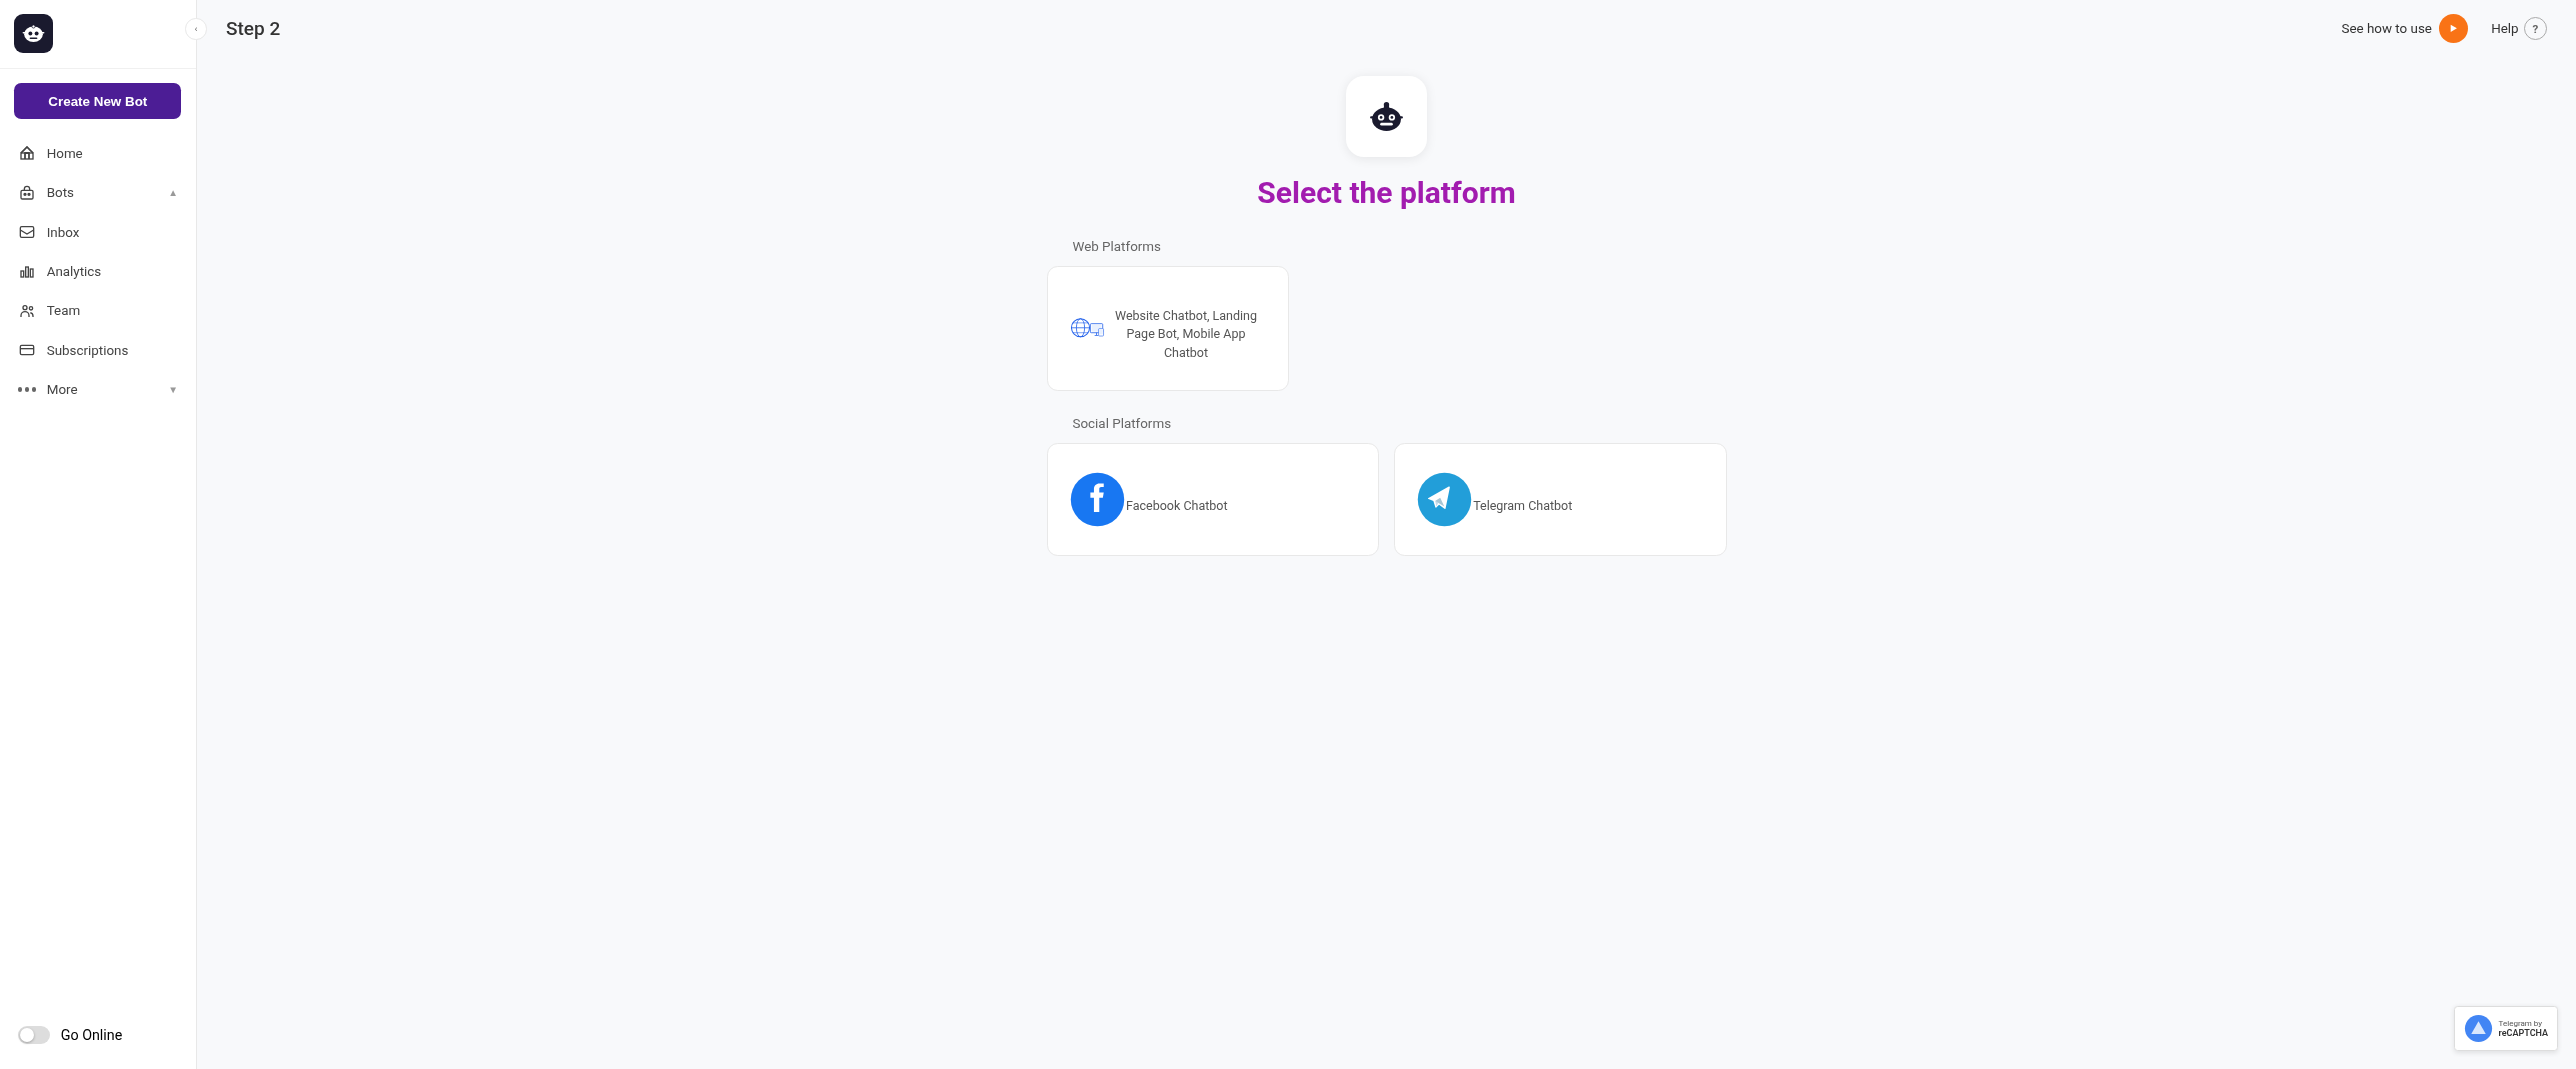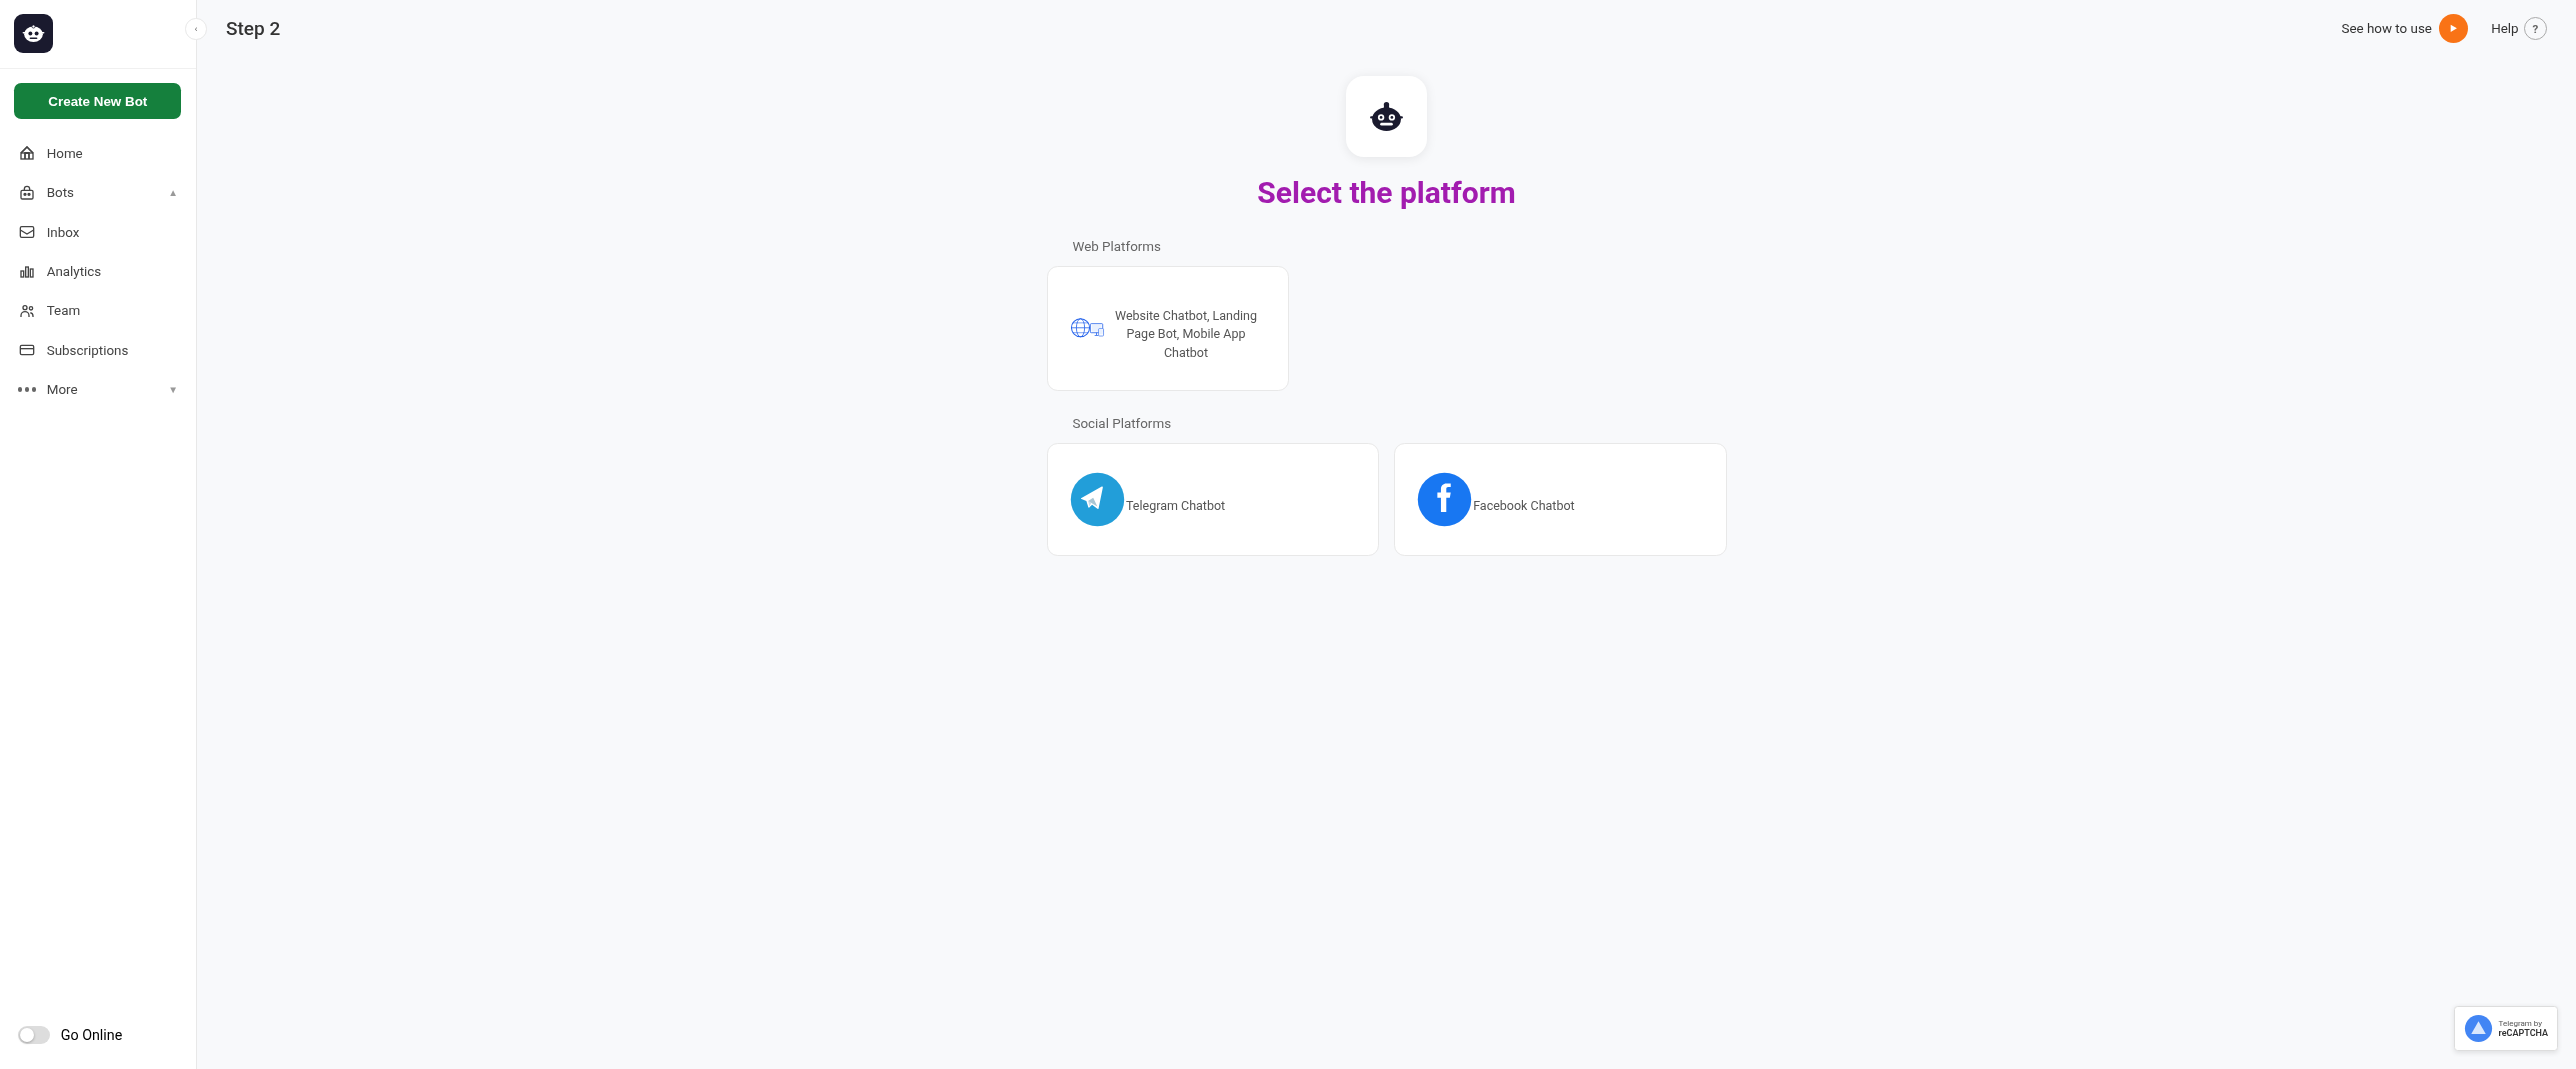--- a/index.html
+++ b/index.html
@@ -45,21 +45,21 @@
       display: flex;
       align-items: center;
       justify-content: center;
       cursor: pointer;
       font-size: 9.8px;
       color: #666;
       z-index: 10;
     }
     .create-bot-btn {
       margin: 14.3px;
-      background: #15803d;
+      background: #4c1d95;
       color: white;
       border: none;
       border-radius: 7.2px;
       padding: 10.7px 14.3px;
       font-size: 13.4px;
       font-weight: 600;
       cursor: pointer;
       width: calc(100% - 29px);
       text-align: center;
     }
@@ -463,34 +463,34 @@
         </div>
       </div>
 
       <div>
         <div class="section-label">Social Platforms</div>
         <div class="social-platforms-row">
 
 
           <div class="platform-card">
             <svg width="57" height="57" viewBox="0 0 64 64" fill="none">
+              <circle cx="32" cy="32" r="30" fill="#1877F2"></circle>
+              <path d="M38 14h-4c-3.3 0-6 2.7-6 6v4h-4v6h4v16h6V30h4l1-6h-5v-4c0-1.1.9-2 2-2h3V14z" fill="white"></path>
+            </svg>
+            <div class="platform-card-text">Facebook Chatbot</div>
+          </div>
+
+          <div class="platform-card">
+            <svg width="57" height="57" viewBox="0 0 64 64" fill="none">
               <circle cx="32" cy="32" r="30" fill="#229ED9"></circle>
               <path d="M14 31.5l5.5 2.1 2.2 7.2c.1.5.8.6 1.1.2l3.1-3 6 4.5c.5.4 1.2.1 1.3-.5L38 18.5c.1-.7-.5-1.3-1.2-1L14 30.2c-.7.3-.7 1.2 0 1.3z" fill="white"></path>
               <path d="M21.5 33.6l1.5 6.2 2-4.2" fill="#c8daea"></path>
               <path d="M21.5 33.6l10.3 6.2-4.6-9.8" fill="#a9c6d4"></path>
             </svg>
             <div class="platform-card-text">Telegram Chatbot</div>
-          </div>
-
-          <div class="platform-card">
-            <svg width="57" height="57" viewBox="0 0 64 64" fill="none">
-              <circle cx="32" cy="32" r="30" fill="#1877F2"></circle>
-              <path d="M38 14h-4c-3.3 0-6 2.7-6 6v4h-4v6h4v16h6V30h4l1-6h-5v-4c0-1.1.9-2 2-2h3V14z" fill="white"></path>
-            </svg>
-            <div class="platform-card-text">Facebook Chatbot</div>
           </div>
 
         </div>
       </div>
     </div>
   </div>
 </main>
 
 <div class="recaptcha-badge">
   <svg width="29" height="29" viewBox="0 0 64 64">

